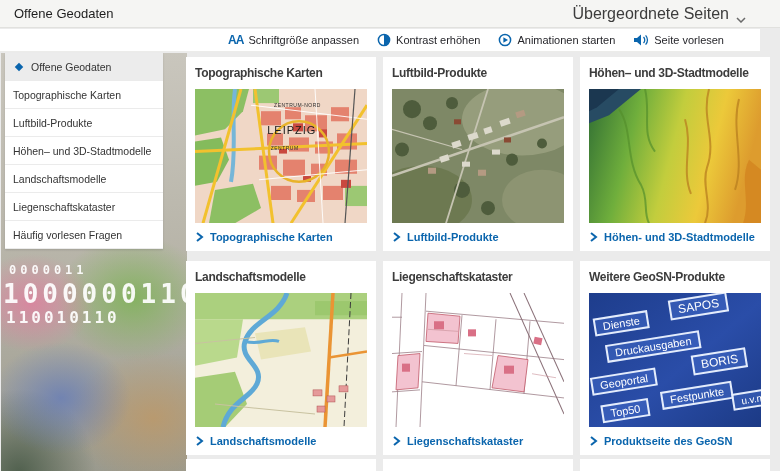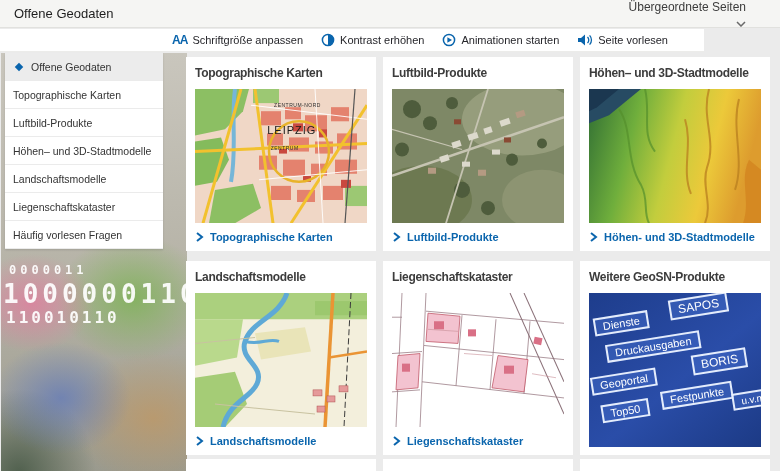--- a/index.html
+++ b/index.html
@@ -8,24 +8,24 @@
     font-family:"Liberation Sans",sans-serif;background:#ebebeb;
   }
   
   .topbar{
     position:absolute;left:0;top:0;width:780px;height:28px;
     background:#f5f5f3;border-bottom:1px solid #e1e1de;
     display:flex;align-items:center;justify-content:space-between;
     padding:0 34px 0 14px;box-sizing:border-box;
   }
   .page-title{font-size:13px;color:#1e1e1e;}
-  .parent-pages{font-size:12px;color:#3c3c3c;display:flex;align-items:flex-end;gap:7px;cursor:pointer;flex-direction:column;}
+  .parent-pages{font-size:16px;color:#3c3c3c;display:flex;align-items:flex-end;gap:7px;cursor:pointer;}
   
   .toolbar{
-    position:absolute;left:0;top:29px;width:704px;height:23px;background:#ffffff;
+    position:absolute;left:0;top:29px;width:760px;height:23px;background:#ffffff;
     border-bottom:1px solid #ececea;display:flex;align-items:center;justify-content:flex-end;
     gap:18px;padding-right:36px;box-sizing:border-box;font-size:11px;color:#26262b;
   }
   .tool{display:flex;align-items:center;gap:5px;cursor:pointer;white-space:nowrap;}
   .tool svg{display:block;}
   .aa{color:#0a65ad;font-weight:bold;font-size:12px;letter-spacing:-1px;line-height:1;}
   
   .content{position:absolute;left:0;top:53px;width:780px;height:418px;background:#ebebeb;overflow:hidden;}
   .bg-strip{
     position:absolute;left:1px;top:0;width:186px;height:418px;
@@ -400,20 +400,26 @@
             <span class="geo-box gb-sapos">SAPOS</span>
             <span class="geo-box gb-druck">Druckausgaben</span>
             <span class="geo-box gb-geoportal">Geoportal</span>
             <span class="geo-box gb-boris">BORIS</span>
             <span class="geo-box gb-top50">Top50</span>
             <span class="geo-box gb-fest">Festpunkte</span>
             <span class="geo-box gb-uvm">u.v.m.</span>
           </div>
         </div>
       </div>
+      <a class="card-link">
+        <svg width="9" height="10" viewBox="0 0 9 10">
+          <path d="M2,1 L7,5 L2,9" stroke="#0a65ad" stroke-width="2" fill="none"></path>
+        </svg>
+        <span>Produktseite des GeoSN</span>
+      </a>
     </section>
 
   </main>
 
   <div class="peek pk1"></div>
   <div class="peek pk2"></div>
   <div class="peek pk3"></div>
 
 </div>
 

